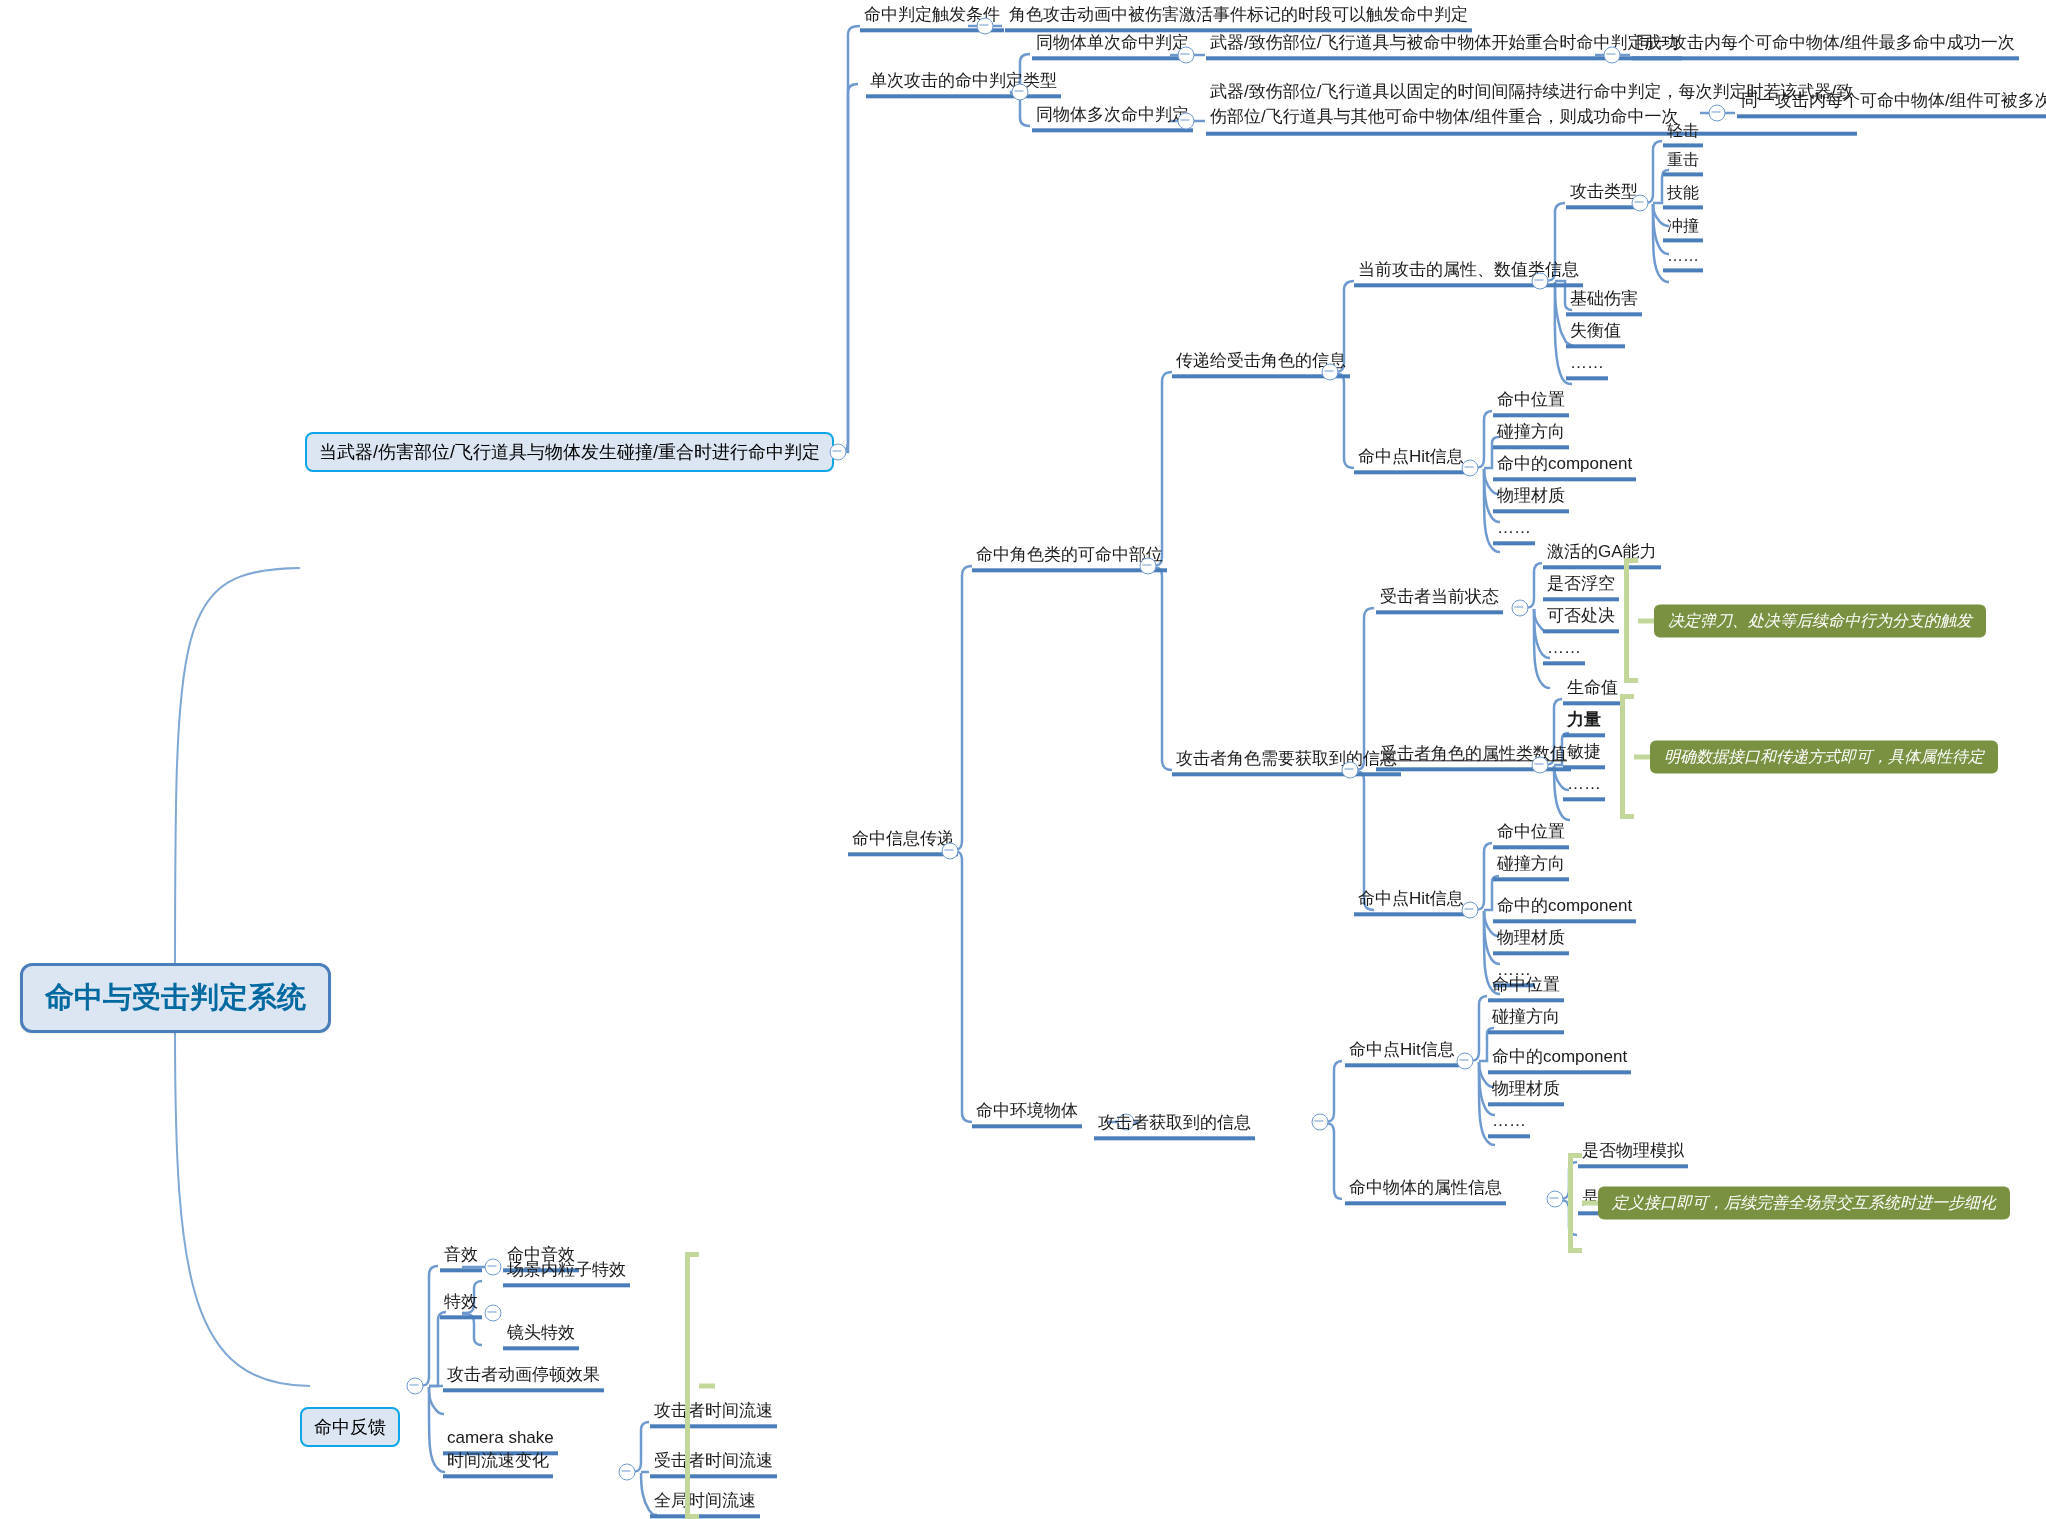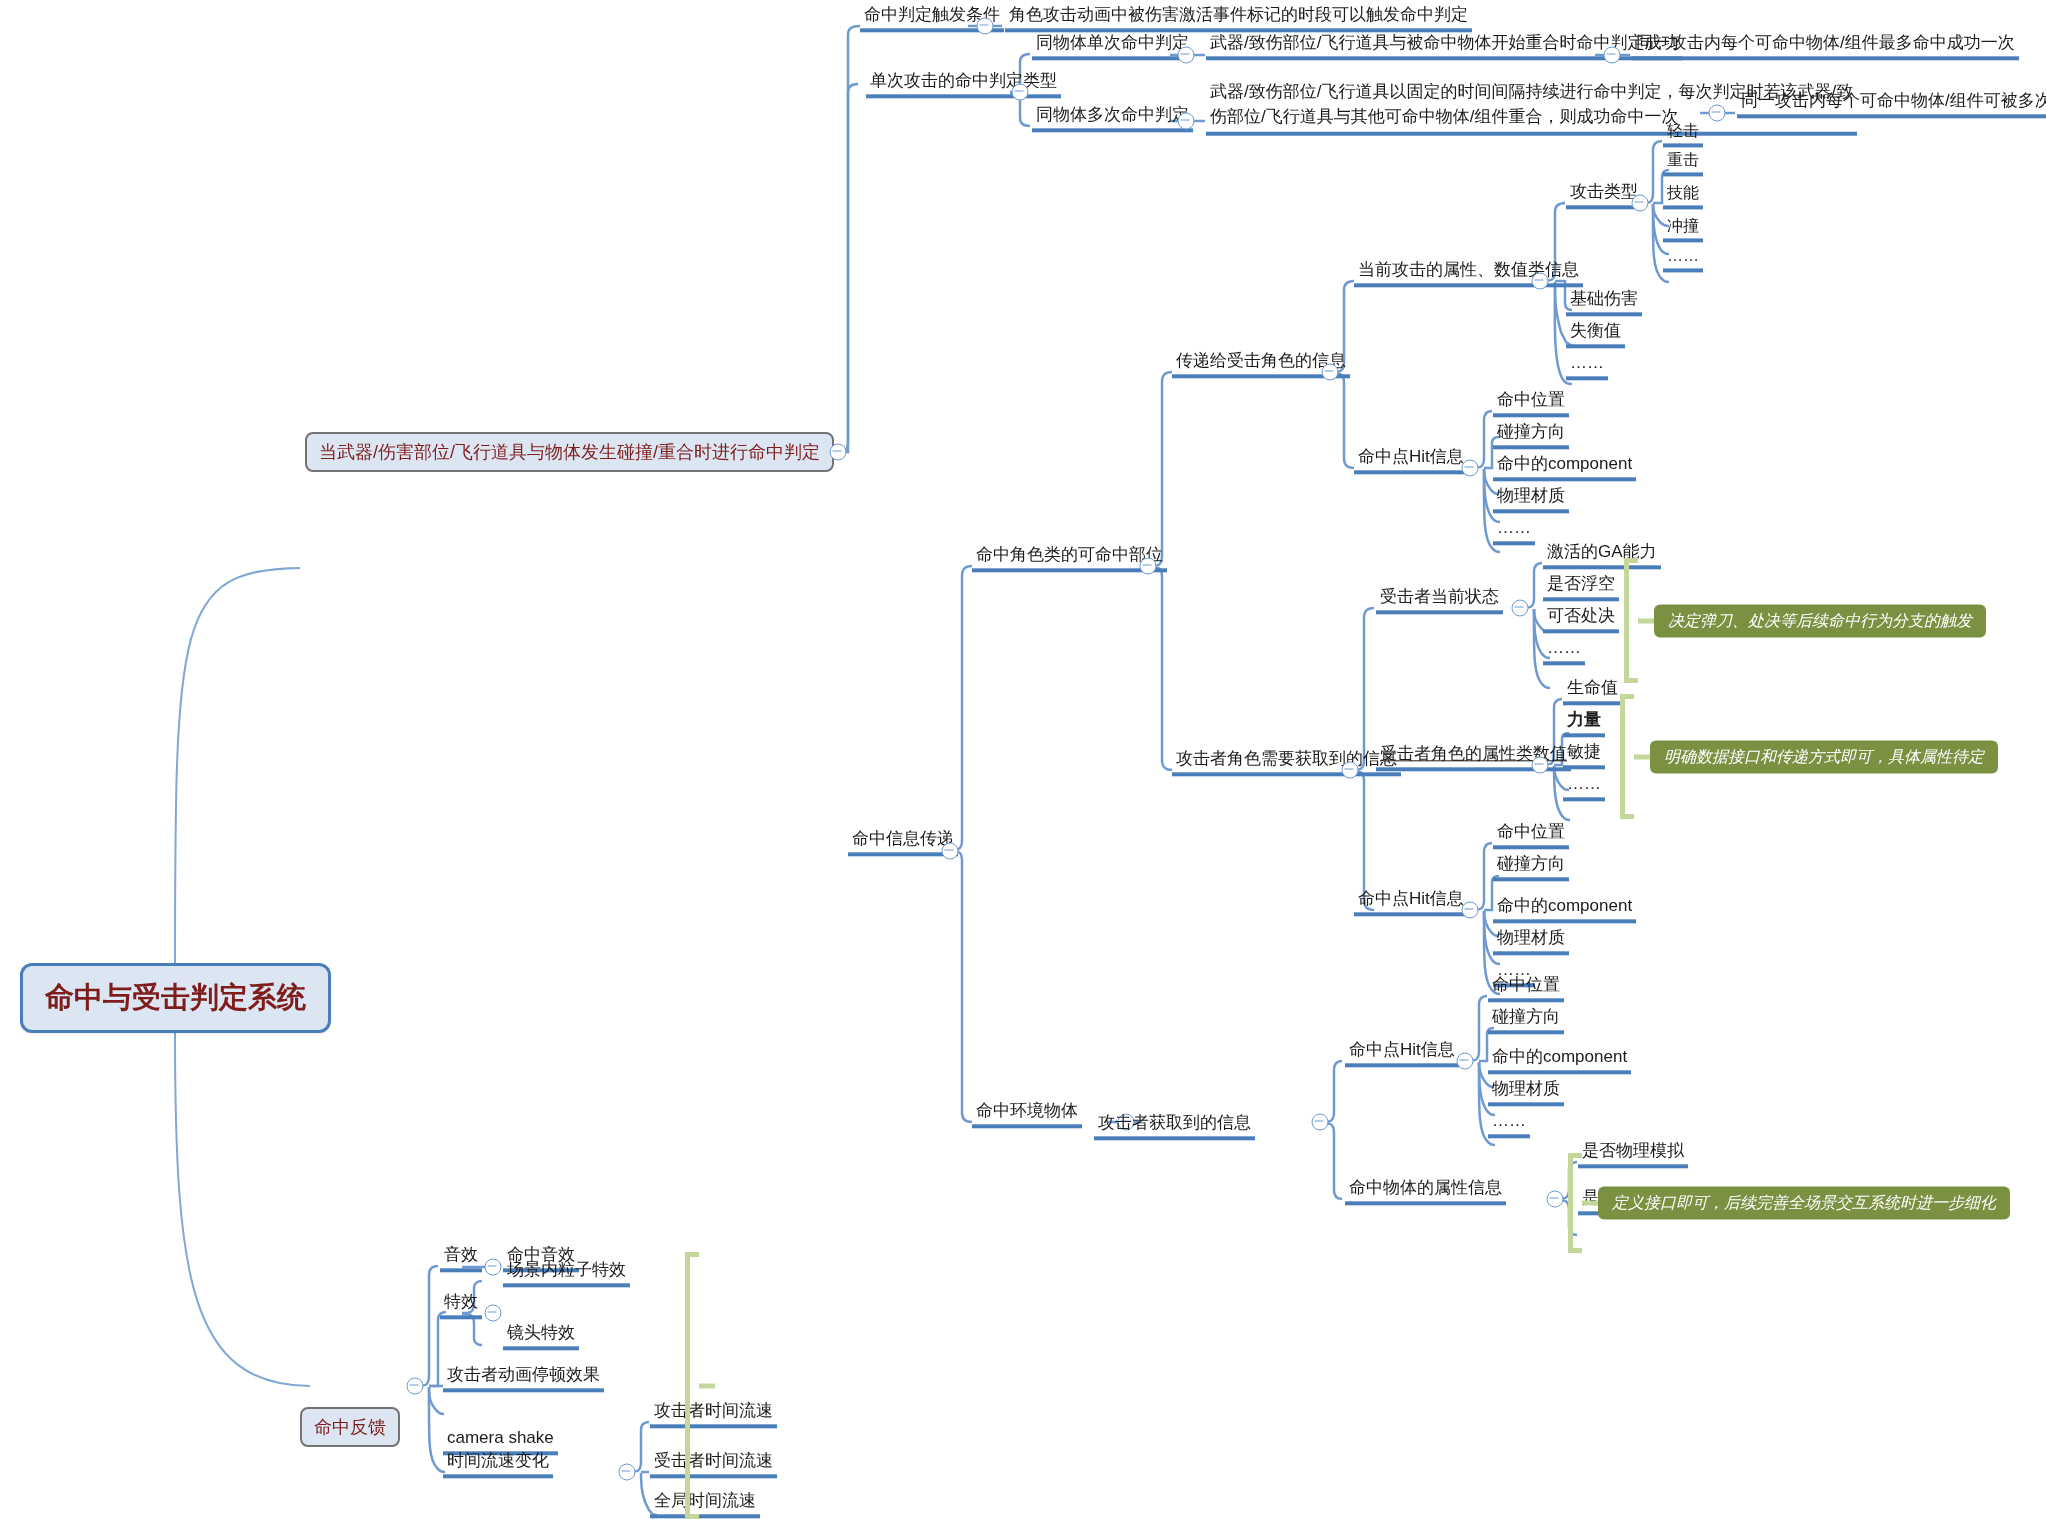--- a/index.html
+++ b/index.html
@@ -21,35 +21,35 @@
     border-bottom:4px solid #4a7ebb;
   }
   .node.small{font-size:16px;}
 
   
   .root{
     position:absolute;
     background:#dce6f2;
     border:3px solid #4a7ebb;
     border-radius:12px;
-    color:#7f1d1d;
+    color:#0369a1;
     font-weight:bold;
     font-size:29px;
     padding:12px 22px;
     white-space:nowrap;
     box-shadow:0 1px 2px rgba(0,0,0,.08);
   }
 
   
   .boxnode{
     position:absolute;
     background:#dce6f2;
-    border:2px solid #737373;
+    border:2px solid #0ea5e9;
     border-radius:8px;
-    color:#7f1d1d;
+    color:#000000;
     font-size:18px;
     padding:6px 12px;
     white-space:nowrap;
   }
 
   
   .toggle{
     position:absolute;
     width:15px;height:15px;
     border:1px solid #6f9ad0;

